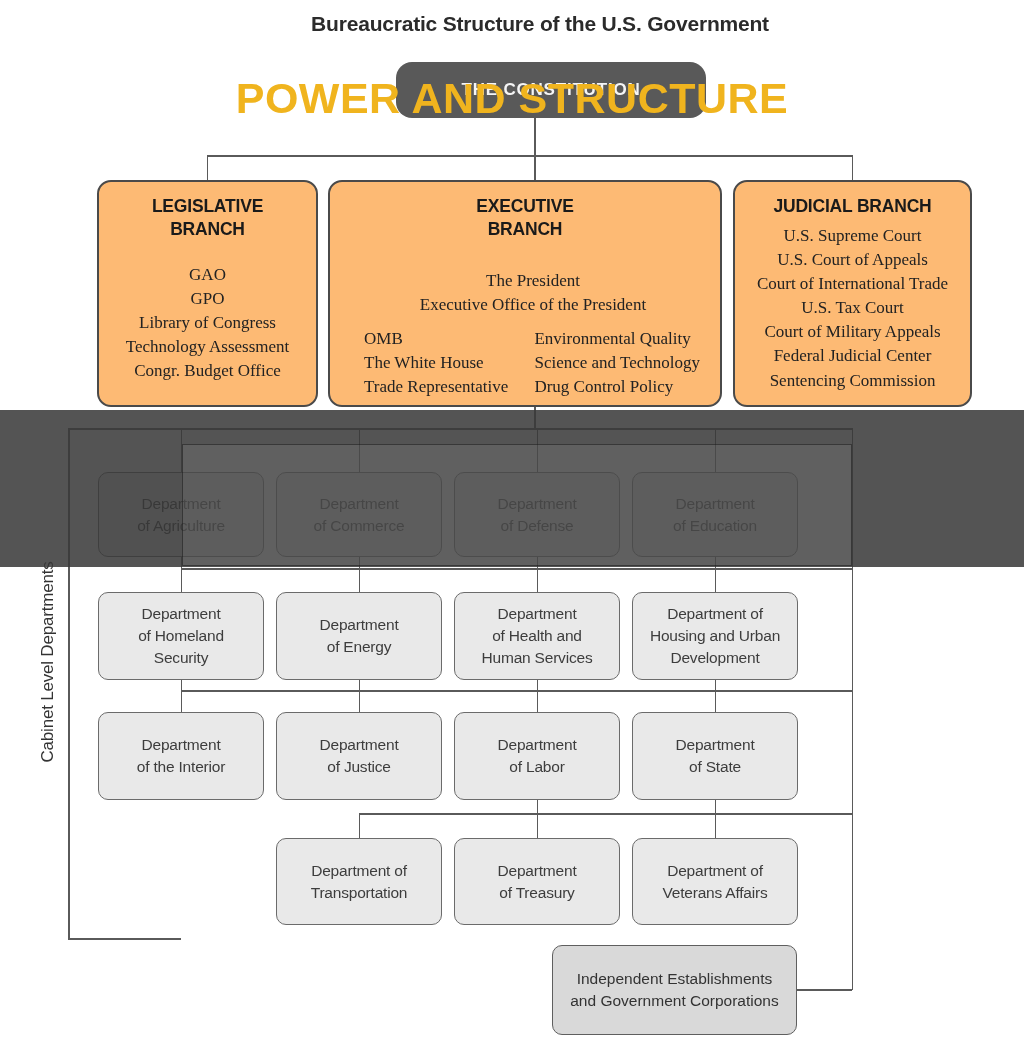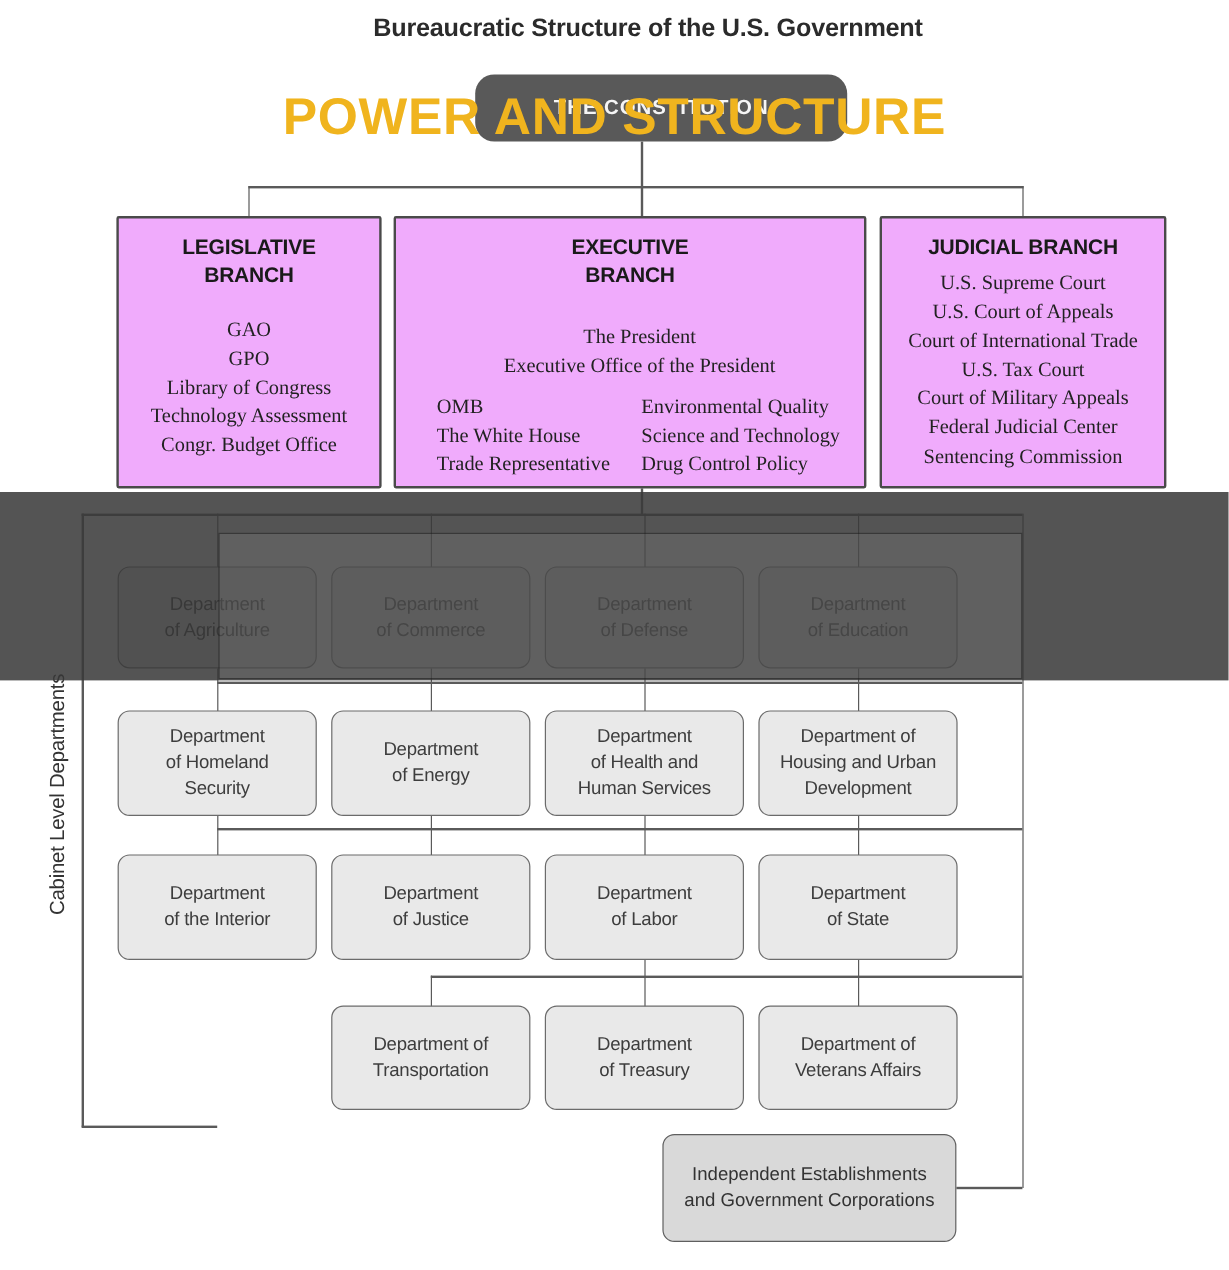--- a/index.html
+++ b/index.html
@@ -9,22 +9,22 @@
   
   #page-title{left:0;top:12px;width:1024px;text-align:center;font-size:21px;font-weight:bold;
               color:#2b2b2b;letter-spacing:-0.2px;z-index:1;margin-left:28px;}
   
   #constitution{left:396px;top:62px;width:310px;height:56px;background:#595959;border-radius:16px;
                 display:flex;align-items:center;justify-content:center;color:#f5f5f5;font-size:17px;
                 font-weight:bold;letter-spacing:0.8px;z-index:1;}
   
   .line{position:absolute;background:#5a5a5a;z-index:1;}
   
-  .branch{position:absolute;top:180px;height:227px;background:#f0abfc;border:2px solid #4a4a4a;
-          border-radius:2px;box-sizing:border-box;z-index:1;}
+  .branch{position:absolute;top:180px;height:227px;background:#fdba74;border:2px solid #4a4a4a;
+          border-radius:14px;box-sizing:border-box;z-index:1;}
   .branch-title{text-align:center;font-weight:bold;font-size:17.5px;color:#1a1a1a;line-height:1.3;
                 margin-top:13px;letter-spacing:-0.2px;white-space:pre-line;}
   .serif-list{font-family:"Liberation Serif",serif;font-size:17px;color:#222;text-align:center;}
   .serif-item{line-height:1.42;}
   #legislative{left:97px;width:221px;}
   #legislative .serif-list{margin-top:22px;}
   #executive{left:328px;width:394px;}
   #judicial{left:733px;width:239px;}
   #judicial .serif-list{margin-top:6px;}
   #exec-lead{margin-top:28px;padding-left:16px;}

